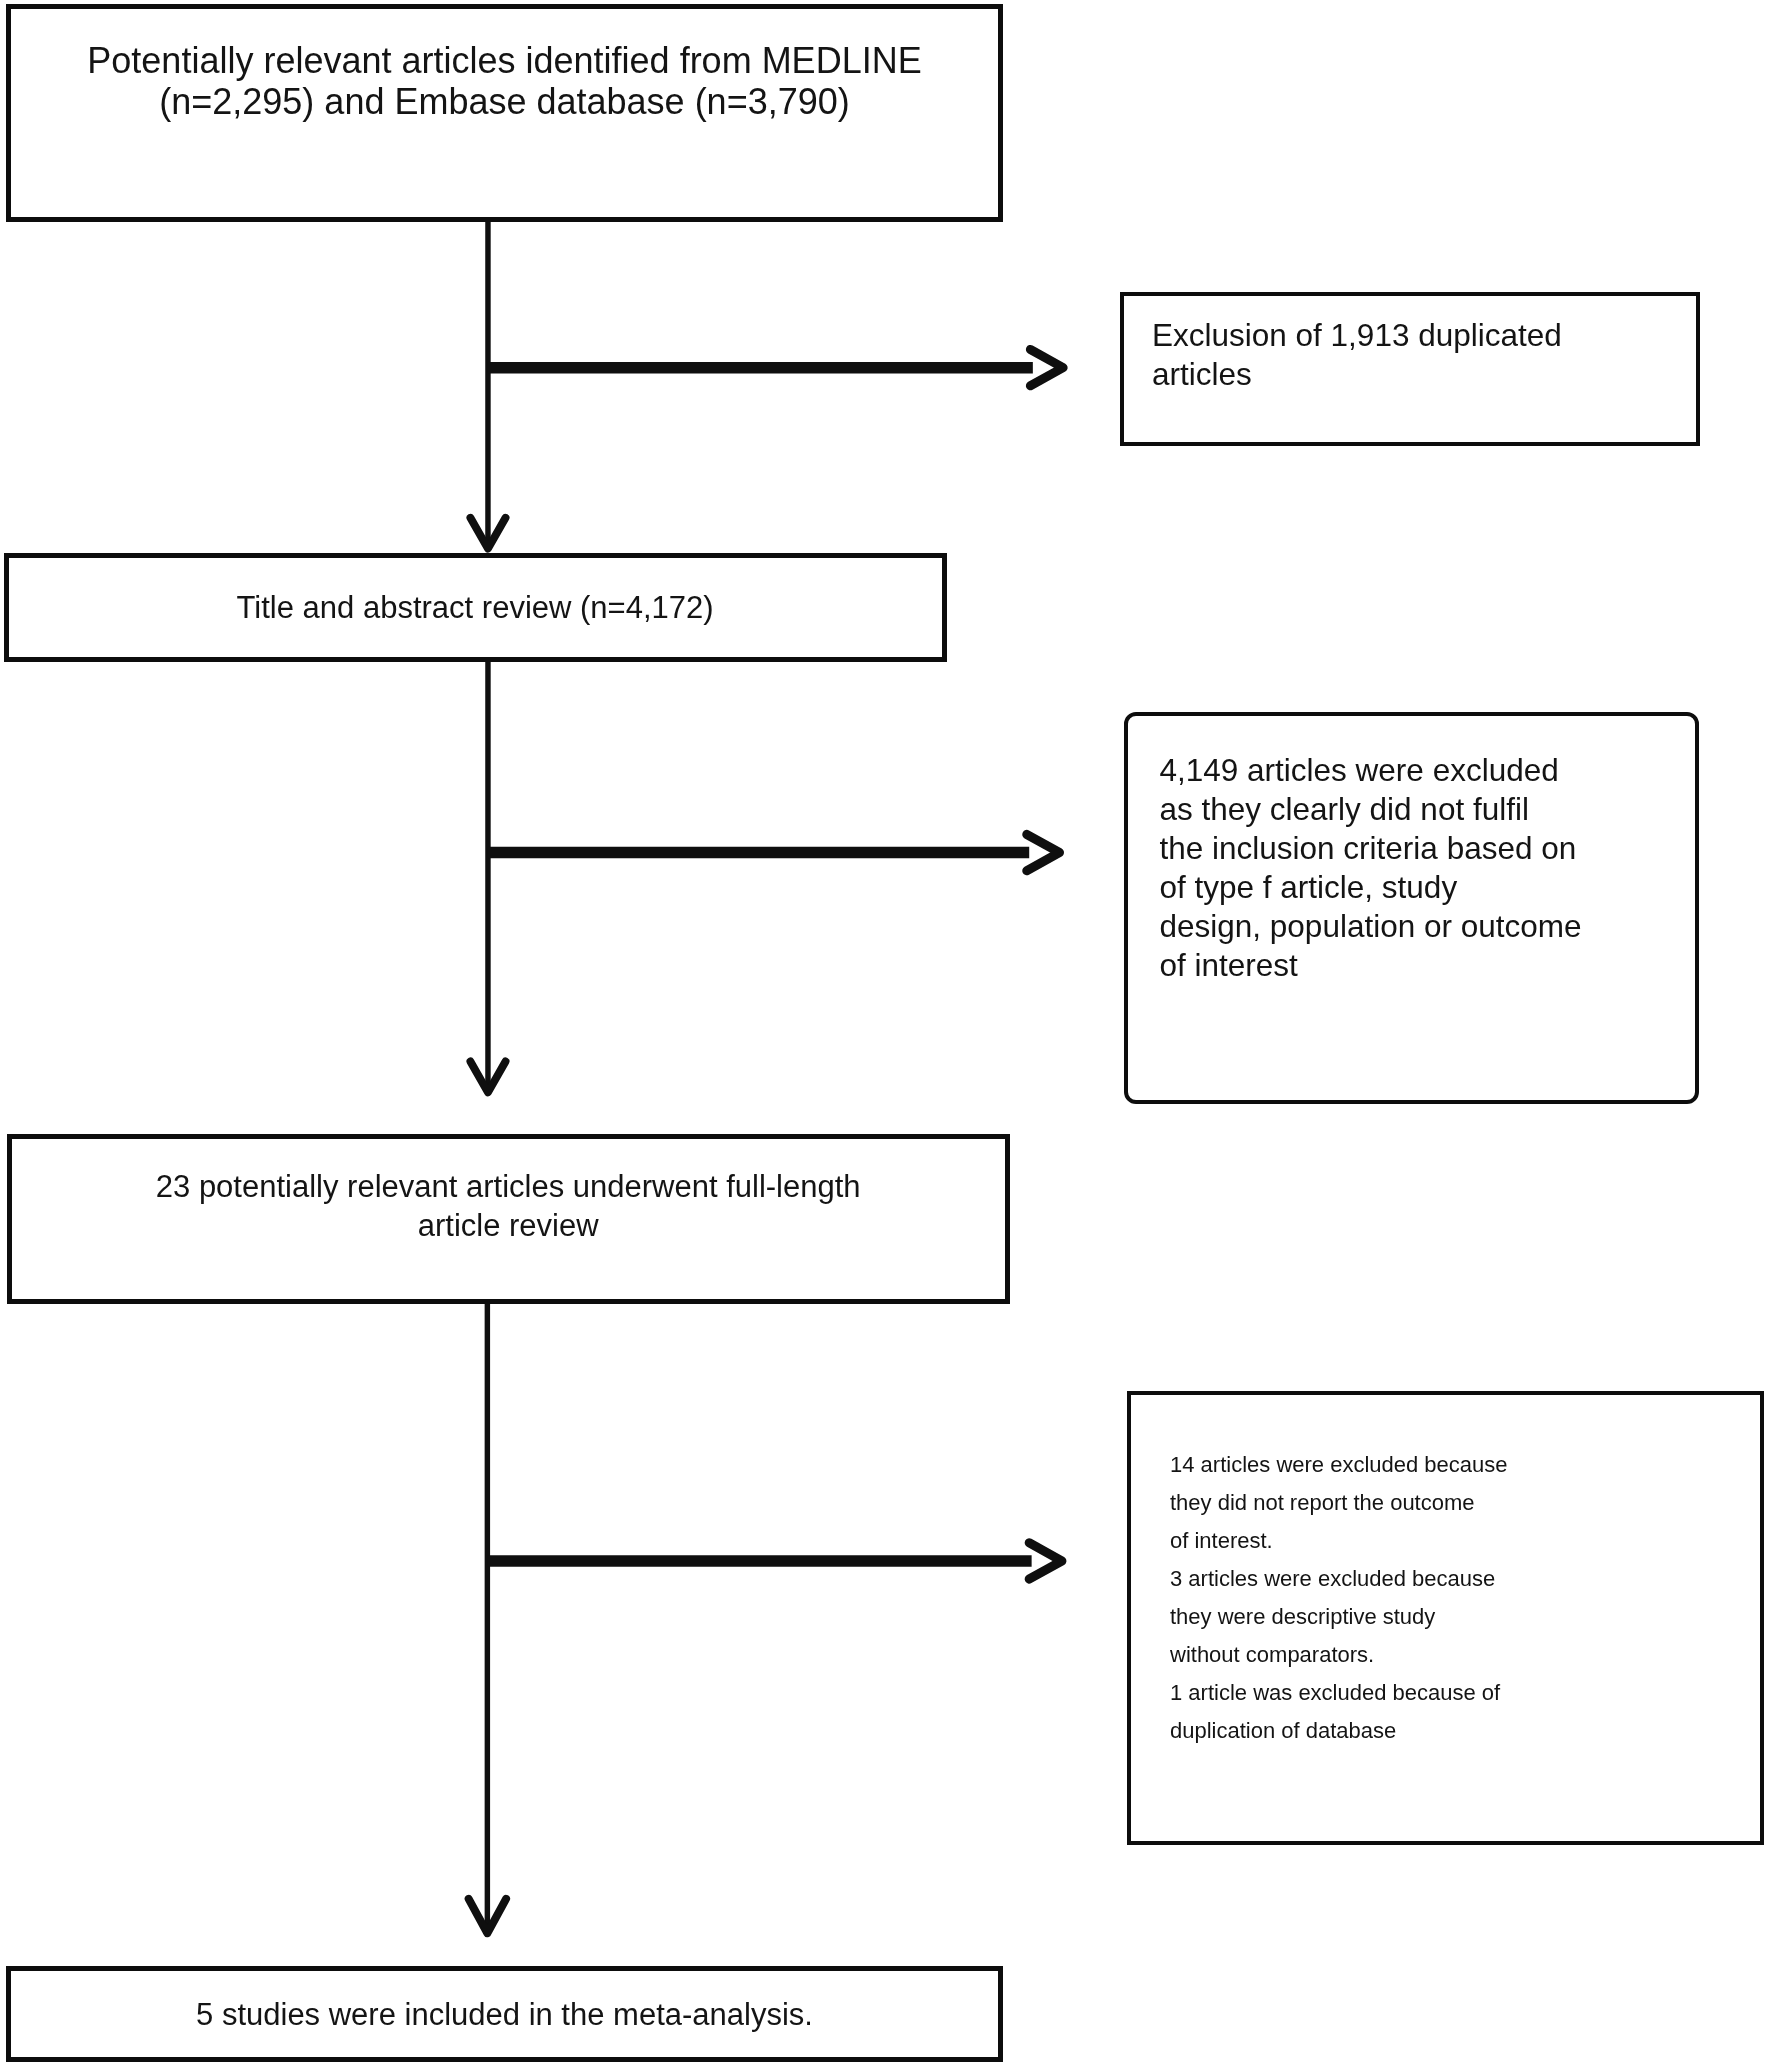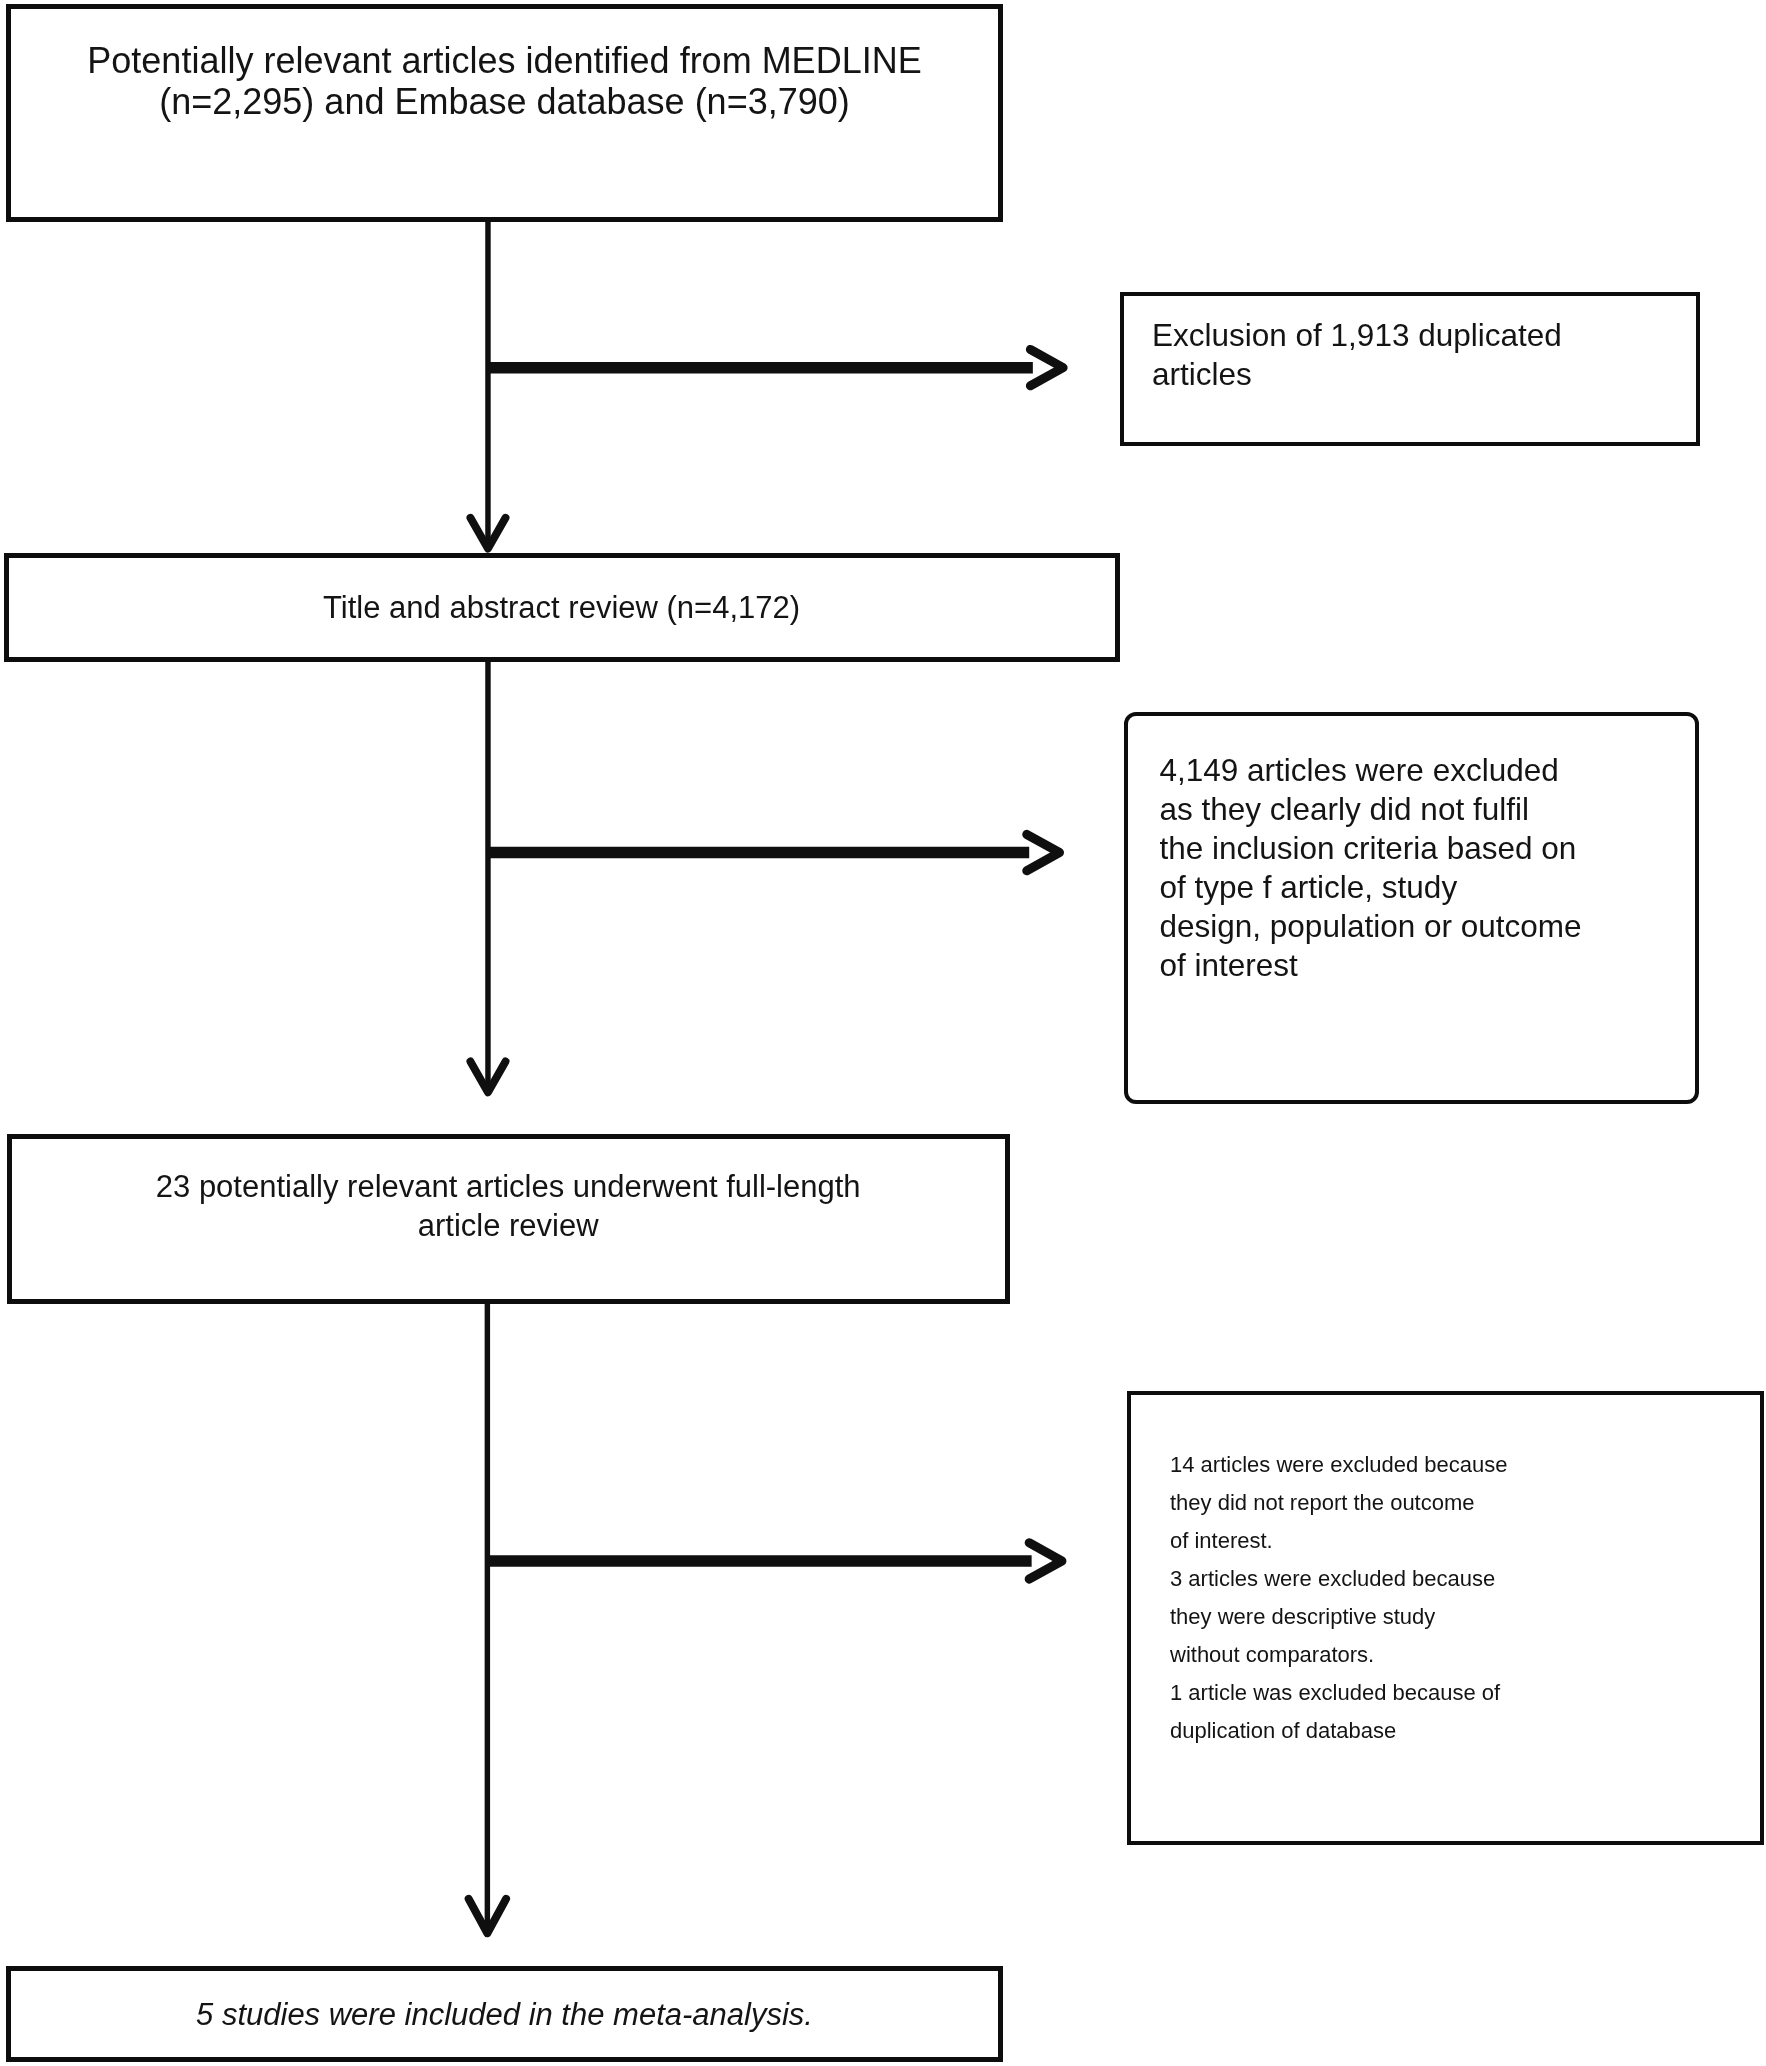--- a/index.html
+++ b/index.html
@@ -47,38 +47,37 @@
 
   
   .box-identification {
     left: 6px; top: 3.6px; width: 997px; height: 218px;
     text-align: center;
     padding-top: 31.5px;
     font-size: 36px;
     line-height: 41px;
   }
   .box-title-abstract {
-    left: 3.6px; top: 553px; width: 1116px; height: 109px;
+    left: 3.6px; top: 553px; width: 943px; height: 109px;
     display: flex; align-items: center; justify-content: center;
     font-size: 31px;
     line-height: 39px;
   }
   .box-full-length {
     left: 6.7px; top: 1134px; width: 1003px; height: 170px;
     text-align: center;
     padding-top: 28px;
     font-size: 31px;
     line-height: 39px;
   }
   .box-included {
     left: 6px; top: 1966px; width: 997px; height: 96px;
     display: flex; align-items: center; justify-content: center;
     font-size: 31px;
     line-height: 39px;
-    font-style: italic;
   }
 
   
   .box-excl-duplicates {
     left: 1120px; top: 292px; width: 580px; height: 154px;
     padding: 20px 17px 0 28px;
     font-size: 31.5px;
     line-height: 39px;
   }
   .box-excl-screening {

